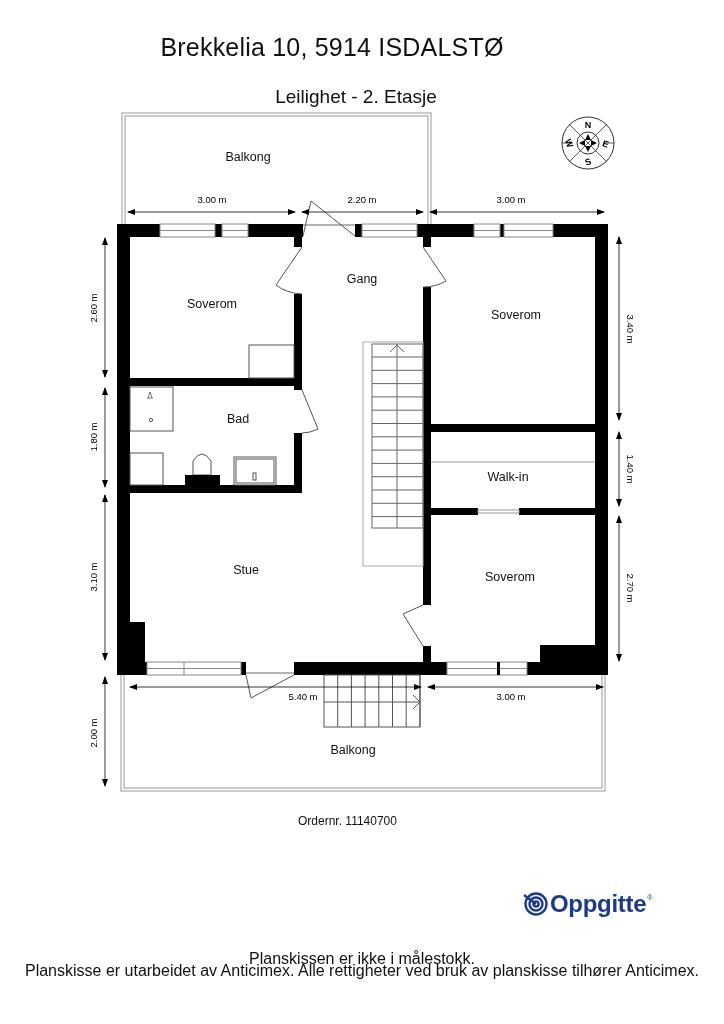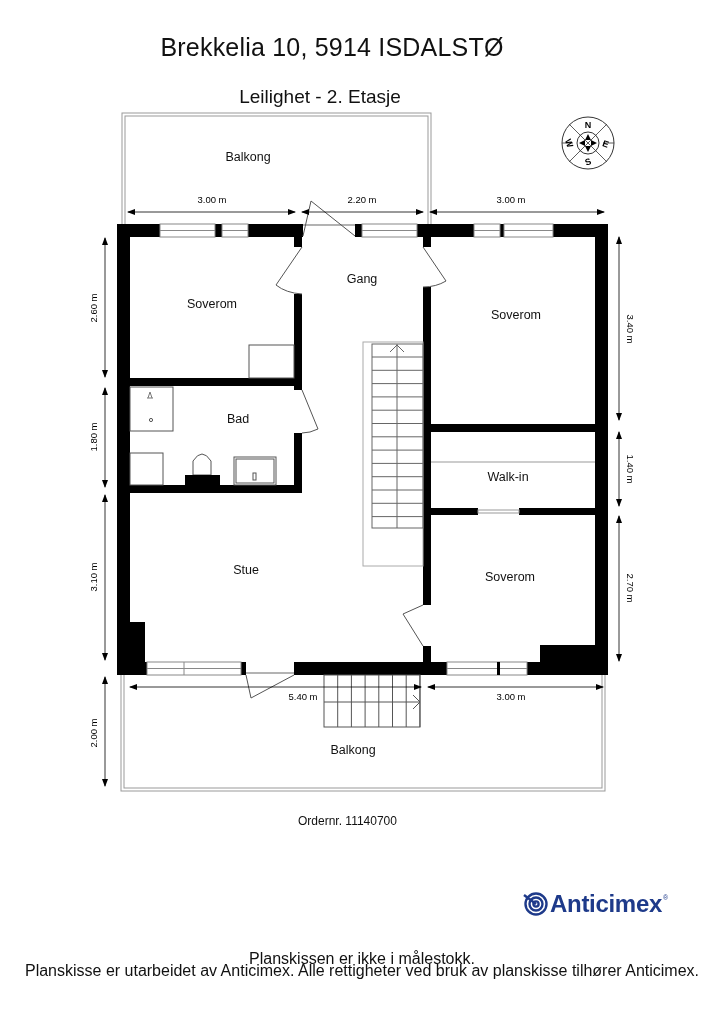--- a/index.html
+++ b/index.html
@@ -1,21 +1,21 @@
 <!DOCTYPE html>
 <html><head>
 <meta charset="utf-8">
 <style>
   html, body { margin: 0; padding: 0; background: #ffffff; }
   body { width: 724px; height: 1024px; position: relative; overflow: hidden;
          font-family: "Liberation Sans", sans-serif; color: #111; }
   .title { position: absolute; left: 0; width: 664px; top: 33px; text-align: center;
            font-size: 25px; letter-spacing: 0.2px; }
   .subtitle { position: absolute; left: 0; width: 640px; top: 86px; text-align: center;
-              font-size: 19px; }
+              font-size: 19px; padding-left: 36px; }
   #plan { position: absolute; left: 0; top: 0; }
   .order { position: absolute; left: 298px; top: 814px; font-size: 12px; }
   .logo { position: absolute; left: 522px; top: 890px; display: flex; align-items: center; }
   .logo-text { font-size: 24px; font-weight: bold; color: #1e3a8a; letter-spacing: -0.3px; }
   .logo-reg { font-size: 7px; color: #1e3a8a; align-self: flex-start; margin-top: 4px; margin-left: 1px; }
   .footer { position: absolute; left: 0; width: 724px; top: 953px; text-align: center;
             font-size: 16px; line-height: 12px; }
 </style>
 </head>
 <body>
@@ -222,20 +222,20 @@
 
 <div class="logo">
   <svg width="28" height="26" viewBox="0 0 28 26">
     <g fill="none" stroke="#1e3a8a" stroke-width="2.4">
       <circle cx="14" cy="13" r="10.5"></circle>
       <circle cx="14" cy="13" r="6.5"></circle>
       <circle cx="14" cy="13" r="2.6"></circle>
       <line x1="2" y1="4" x2="14" y2="13"></line>
     </g>
   </svg>
-  <span class="logo-text">Anticimex</span>
+  <span class="logo-text">Oppgitte</span>
   <span class="logo-reg">®</span>
 </div>
 
 <div class="footer">
   <div>Planskissen er ikke i målestokk.</div>
   <div>Planskisse er utarbeidet av Anticimex. Alle rettigheter ved bruk av planskisse tilhører Anticimex.</div>
 </div>
 
 </body></html>

